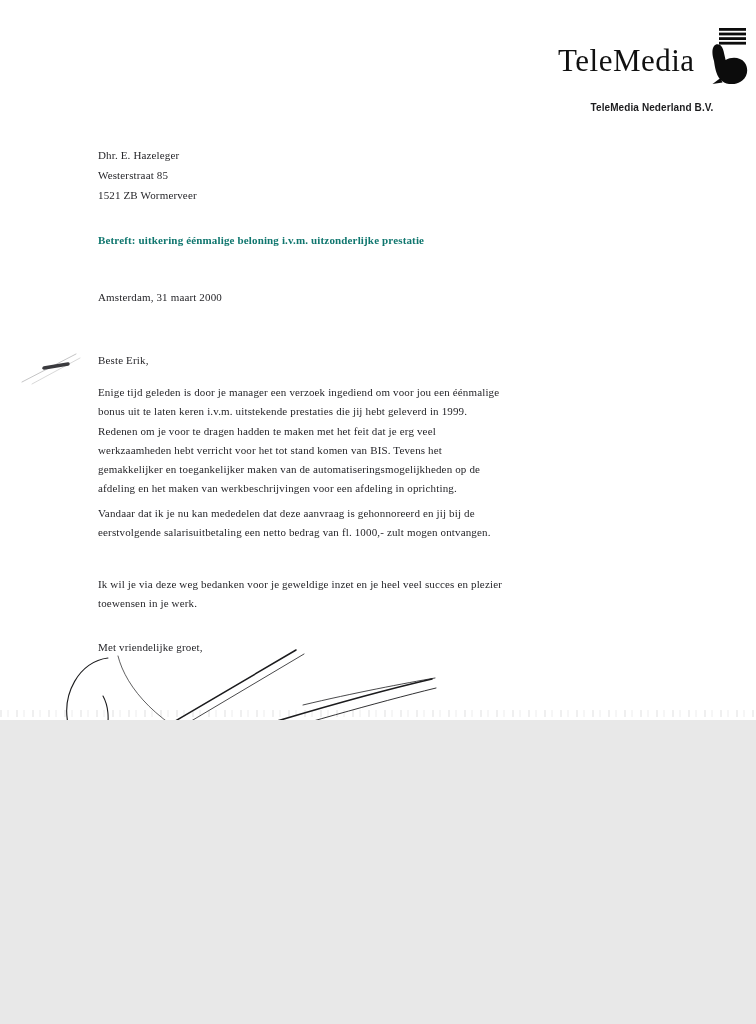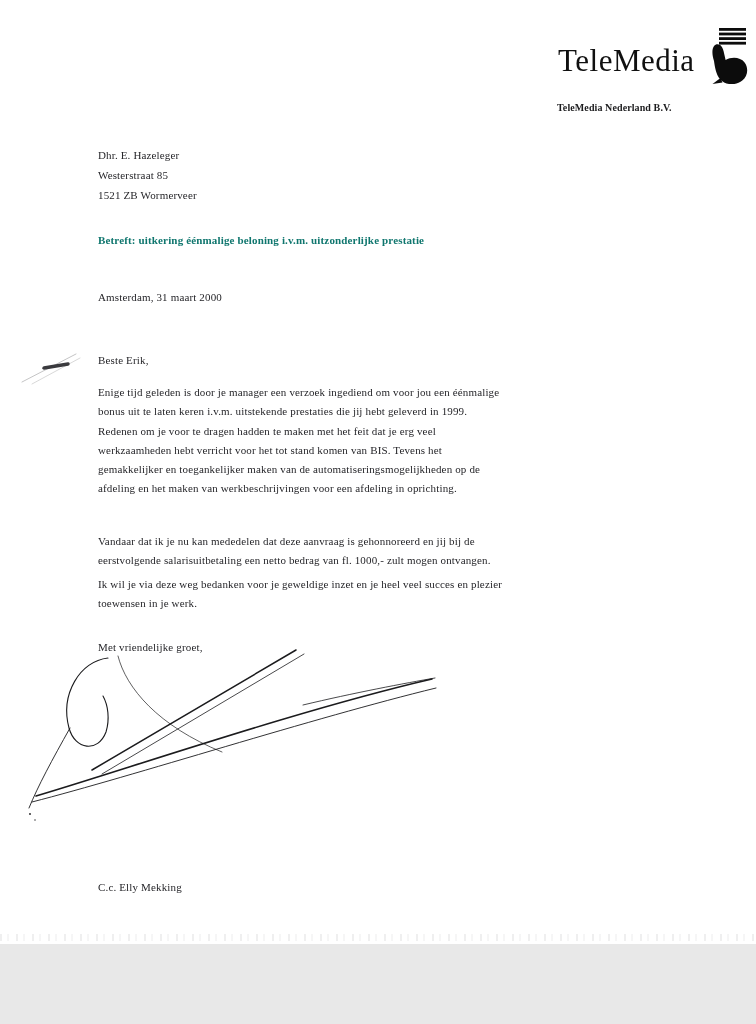--- a/index.html
+++ b/index.html
@@ -1,19 +1,19 @@
 <!DOCTYPE html>
 <html><head>
 <meta charset="utf-8">
 <title>TeleMedia letter</title>
 <style>
   html,body{margin:0;padding:0;background:#e8e8e8;}
   .page{
     position:relative;
-    width:756px;height:944px;
+    width:756px;height:720px;
     margin:0 auto;
     background:#ffffff;
     overflow:hidden;
     font-family:"Liberation Serif", serif;
     color:#26262a;
   }
   
   .logo{
     position:absolute; top:28px; left:558px;
     display:flex; align-items:flex-end;
@@ -26,37 +26,37 @@
   }
   .logo-icon{ width:58px; height:56px; margin-left:2px; }
   .company{
     position:absolute; top:87px; left:557px; width:190px;
     font-family:"Liberation Sans", sans-serif;
     font-size:9.5px; line-height:14.3px; color:#4b4b4d;
     letter-spacing:0.2px;
     white-space:pre-line;
   }
   .company-name{
-    font-family:Liberation Serif, serif;
+    font-family:Liberation Sans, sans-serif;
     font-size:10px; font-weight:bold; color:#1c1c1e;
-    line-height:14.3px; letter-spacing:0.1px;
+    line-height:14.3px; letter-spacing:0.1px;text-align:center;
   }
   
   .abs{ position:absolute; left:98px; }
   .serif{
     font-size:11px; line-height:19.3px;
     letter-spacing:0.15px; color:#26262a;
   }
   .lines{ white-space:pre-line; }
   .recipient{ top:145px; line-height:20px; }
   .subject{ top:231px; font-weight:bold; color:#0f766e; }
   .dateline{ top:280px;margin-top:8px; }
   .salutation{ top:351px; }
   .para1{ top:383px; }
-  .para2{ top:532px; }
+  .para2{ top:504px; }
   .para3{ top:575px; }
   .closing{ top:638px; }
   .signer{ top:708px; }
   .cc{ top:878px; }
   
   .signature{ position:absolute; left:8px; top:648px; pointer-events:none; }
   .pen-mark{ position:absolute; left:14px; top:346px; }
   .scan-noise{
     position:absolute; left:0; bottom:3px; width:756px; height:7px;
     background:repeating-linear-gradient(90deg,

